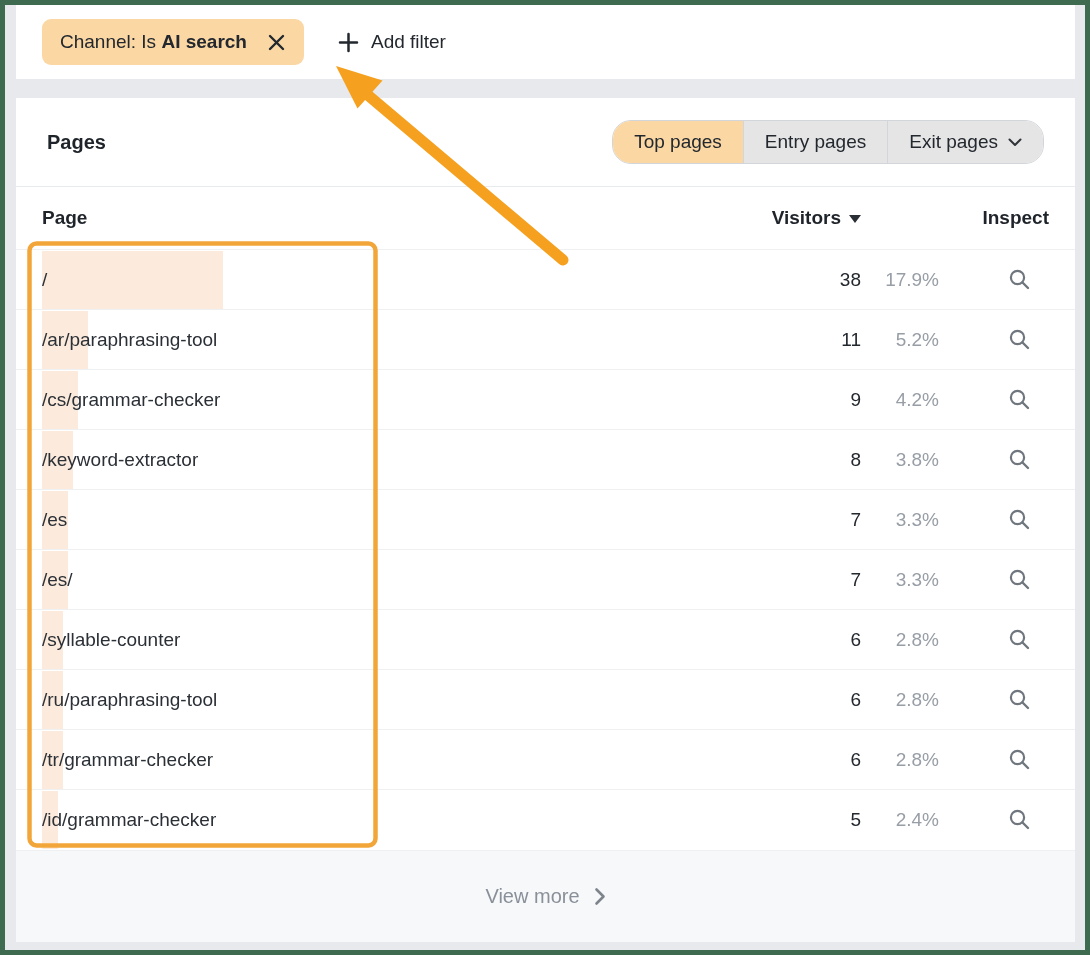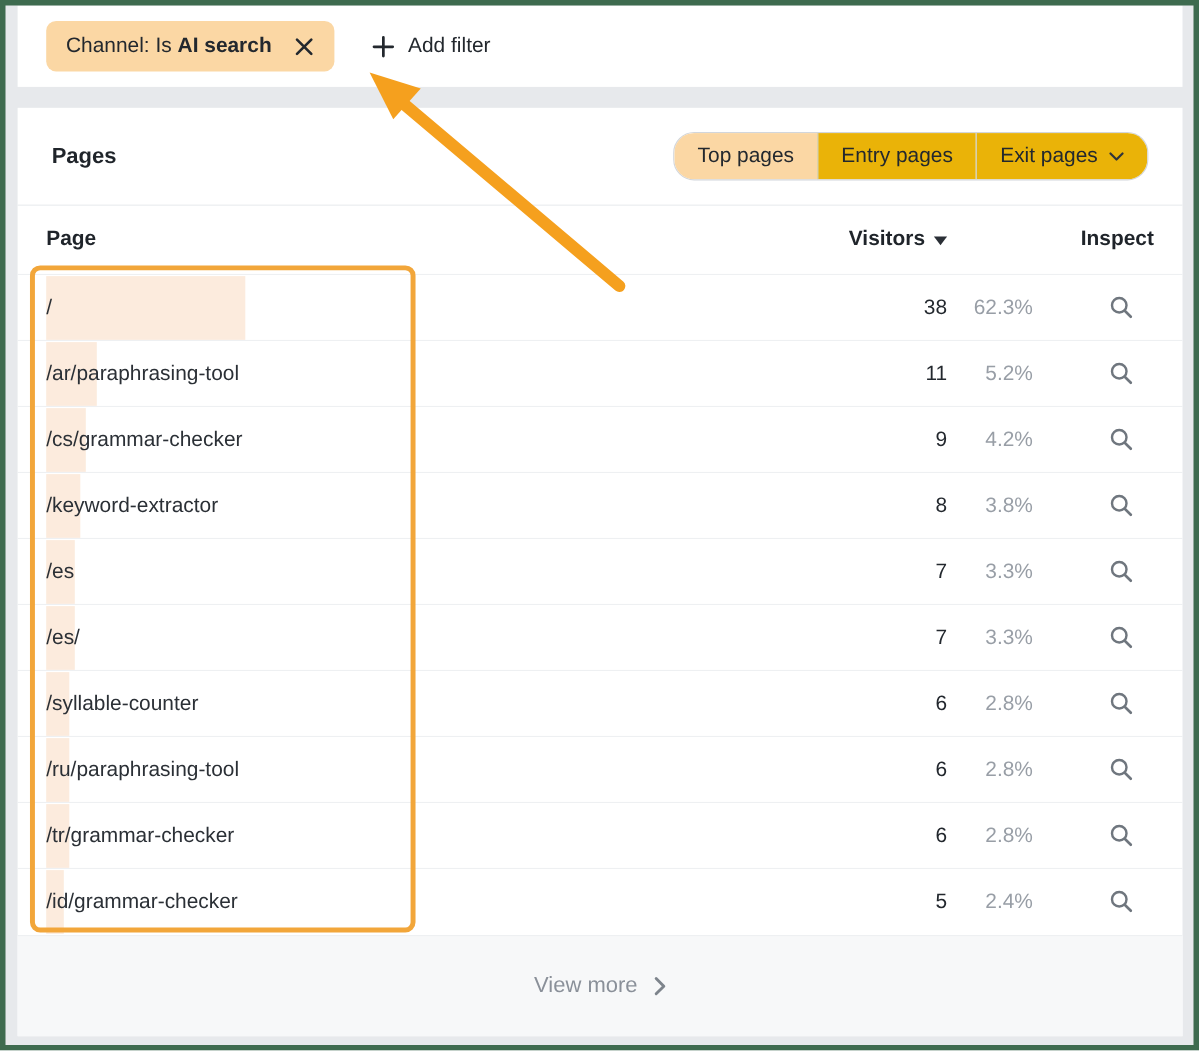--- a/index.html
+++ b/index.html
@@ -47,21 +47,21 @@
   }
   .card-title { font-size: 20px; font-weight: 700; color: #1F242A; }
   .tabs {
     margin-left: auto; display: flex; align-items: stretch;
     border: 1px solid #D2D6DB; border-radius: 19px;
     overflow: hidden; height: 44px; background: #fff;
   }
   .tab {
     display: flex; align-items: center; gap: 10px;
     padding: 0 21px; font-size: 19px; color: #23282E;
-    background: #eab308; border: none; cursor: pointer;
+    background: #e5e5e5; border: none; cursor: pointer;
     font-family: inherit;
   }
   .tab + .tab { border-left: 1px solid #D2D6DB; }
   .tab.selected { background: #FBD7A4; }
 
   
   .thead {
     height: 62px; display: flex; align-items: center;
     padding: 0 26px; font-weight: 700; font-size: 19px; color: #1F242A;
   }
@@ -157,21 +157,21 @@
     </span>
     <span class="col-percent"></span>
     <span class="col-inspect">Inspect</span>
   </div>
 
   <div class="tbody">
   <div class="trow">
     <div class="row-bar" style="width: 181px;"></div>
     <span class="cell-page">/</span>
     <span class="cell-visitors">38</span>
-    <span class="cell-percent">62.3%</span>
+    <span class="cell-percent">17.9%</span>
     <span class="cell-inspect">
       <button class="inspect-btn">
         <svg width="23" height="23" viewBox="0 0 23 23">
           <circle cx="9.5" cy="9.5" r="6.6" stroke="#6F767E" stroke-width="2.2" fill="none"></circle>
           <path d="M14.5 14.5 L20 20" stroke="#6F767E" stroke-width="2.4" stroke-linecap="round"></path>
         </svg>
       </button>
     </span>
   </div>
 

